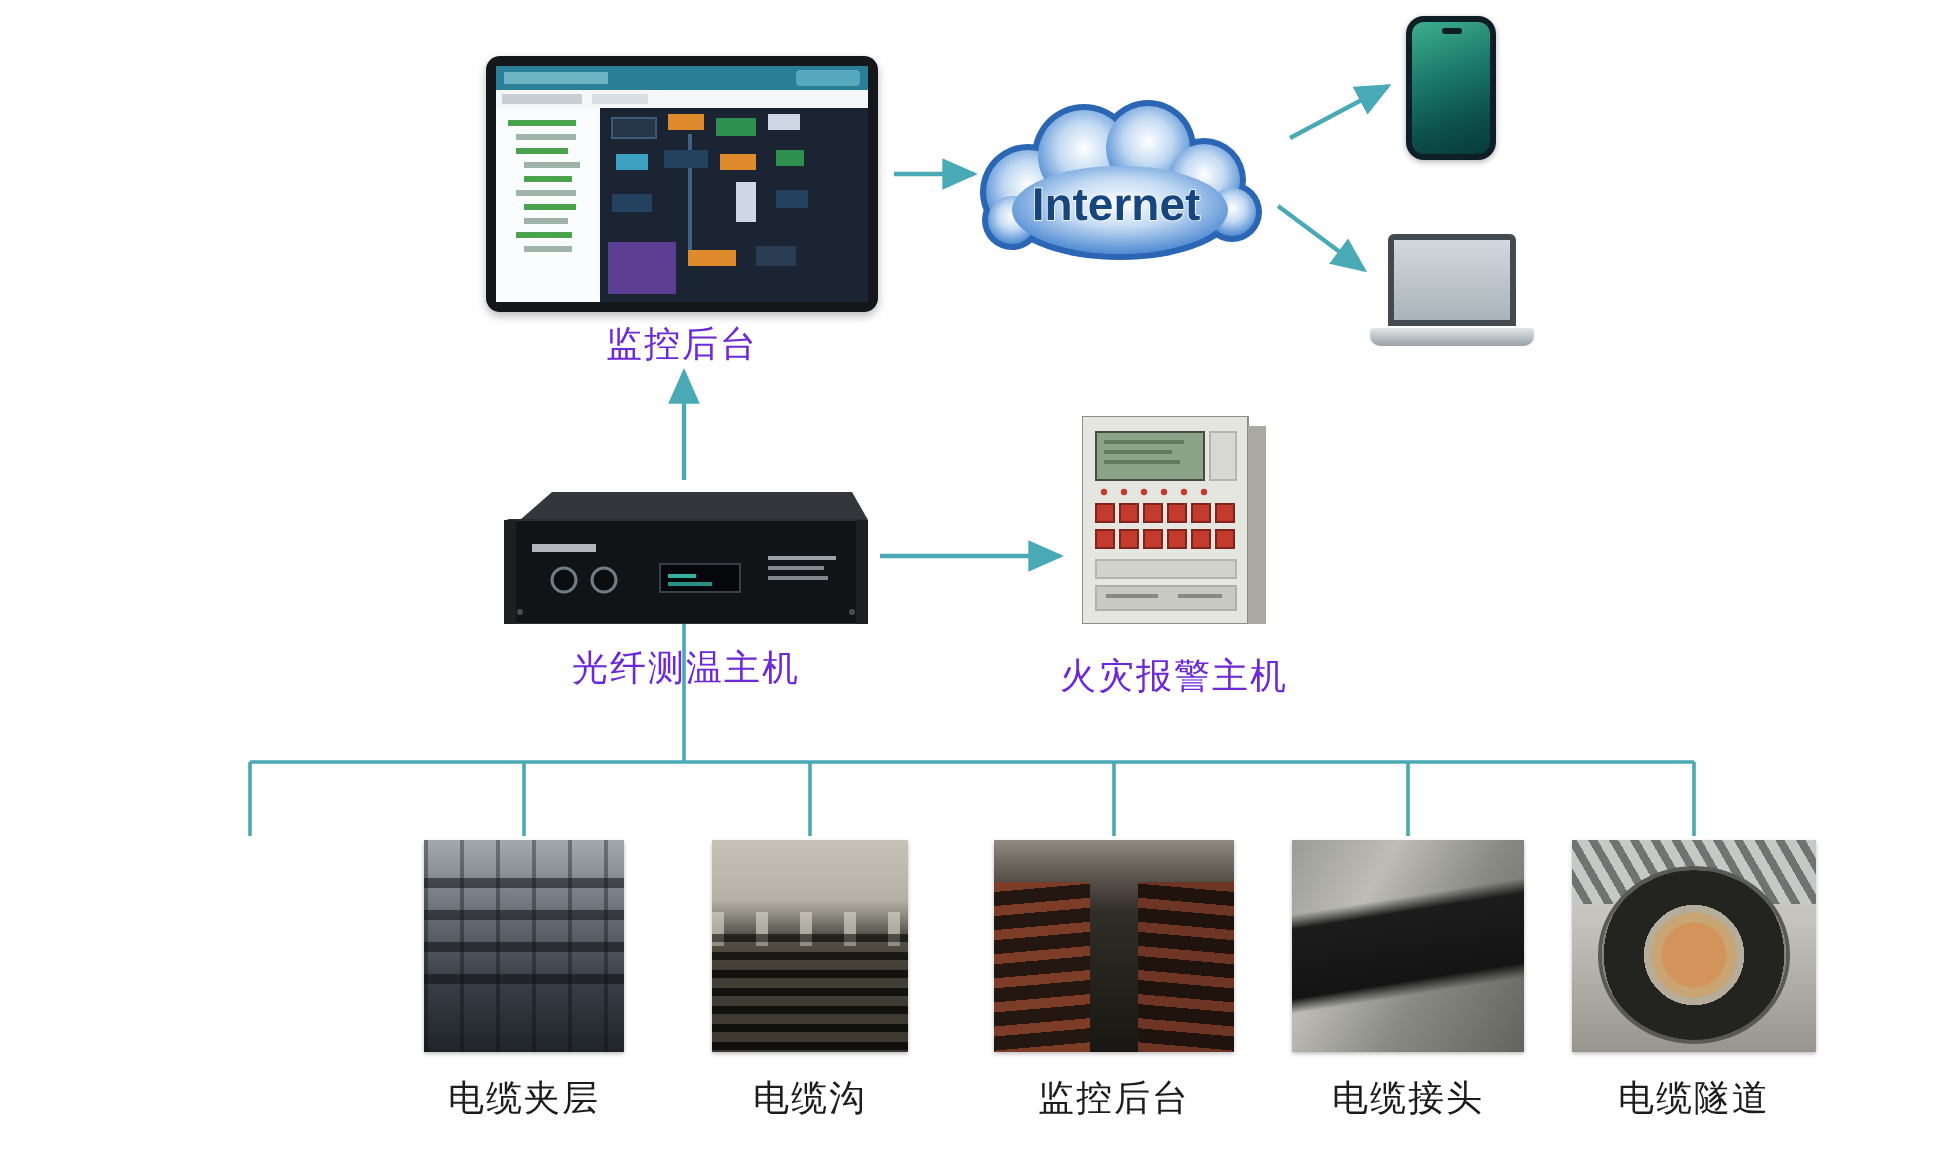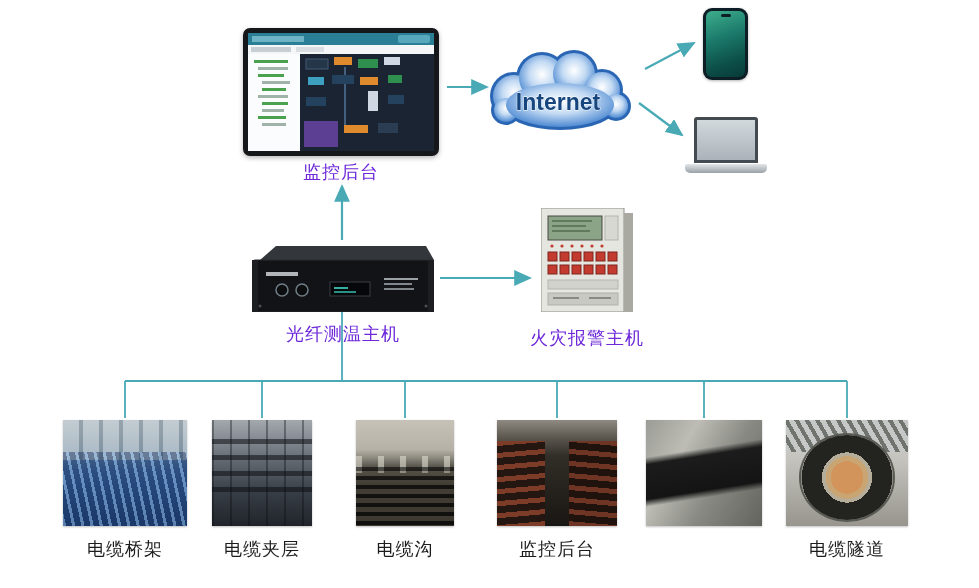--- a/index.html
+++ b/index.html
@@ -211,42 +211,39 @@
           <rect x="67" y="57" width="9" height="9"></rect>
       </g>
       <rect x="7" y="72" width="70" height="9" fill="#d2d2cc" stroke="#b5b5af"></rect>
       <rect x="7" y="85" width="70" height="12" fill="#c9c9c3" stroke="#b0b0aa"></rect>
       <rect x="12" y="89" width="26" height="2" fill="#8a8a84"></rect>
       <rect x="48" y="89" width="22" height="2" fill="#8a8a84"></rect>
     </svg>
   </div>
   <div class="node-label" style="left:517px;top:326px;width:140px">火灾报警主机</div>
 
-  <figure class="scene" style="left:63px;width:124px">
-    <div class="photo p1"></div>
-    <figcaption class="scene-label">电缆桥架</figcaption>
-  </figure>
 
   <figure class="scene" style="left:212px;width:100px">
     <div class="photo p2"></div>
     <figcaption class="scene-label">电缆夹层</figcaption>
   </figure>
 
   <figure class="scene" style="left:356px;width:98px">
     <div class="photo p3"></div>
     <figcaption class="scene-label">电缆沟</figcaption>
   </figure>
 
   <figure class="scene" style="left:497px;width:120px">
     <div class="photo p4"></div>
     <figcaption class="scene-label">监控后台</figcaption>
   </figure>
 
   <figure class="scene" style="left:646px;width:116px">
     <div class="photo p5"></div>
+    <figcaption class="scene-label">电缆接头</figcaption>
   </figure>
 
   <figure class="scene" style="left:786px;width:122px">
     <div class="photo p6"></div>
     <figcaption class="scene-label">电缆隧道</figcaption>
   </figure>
 
 </div>
 
 </body></html>

